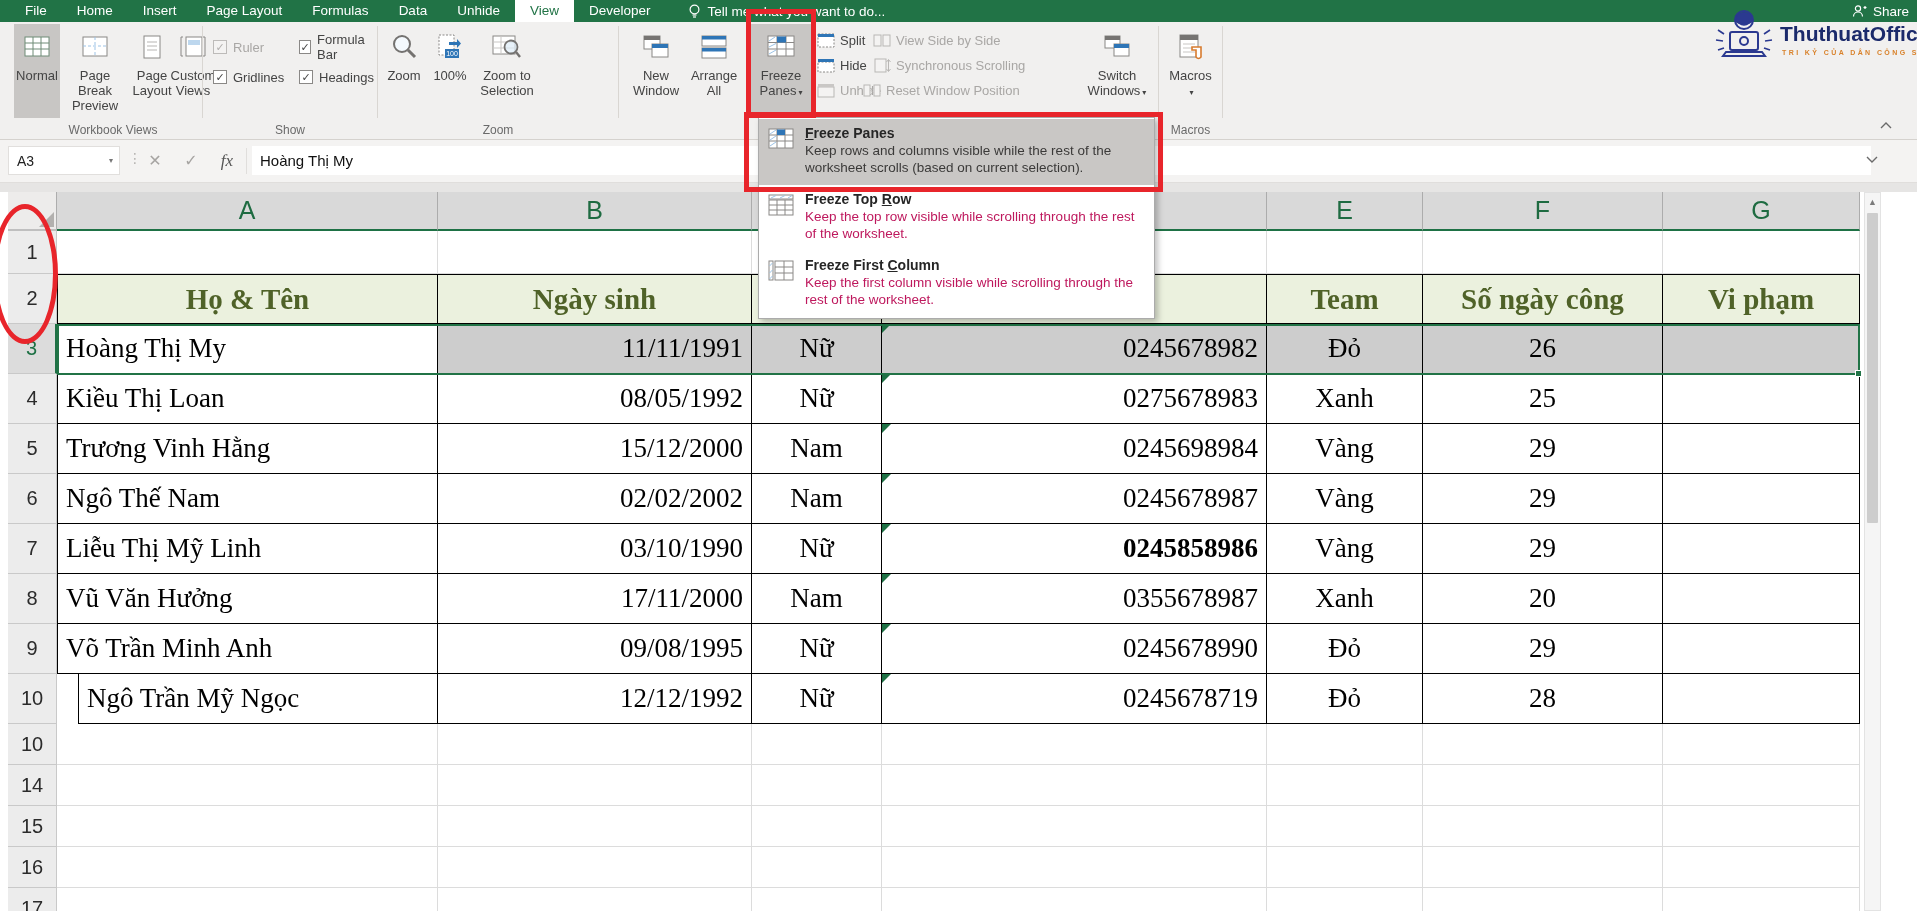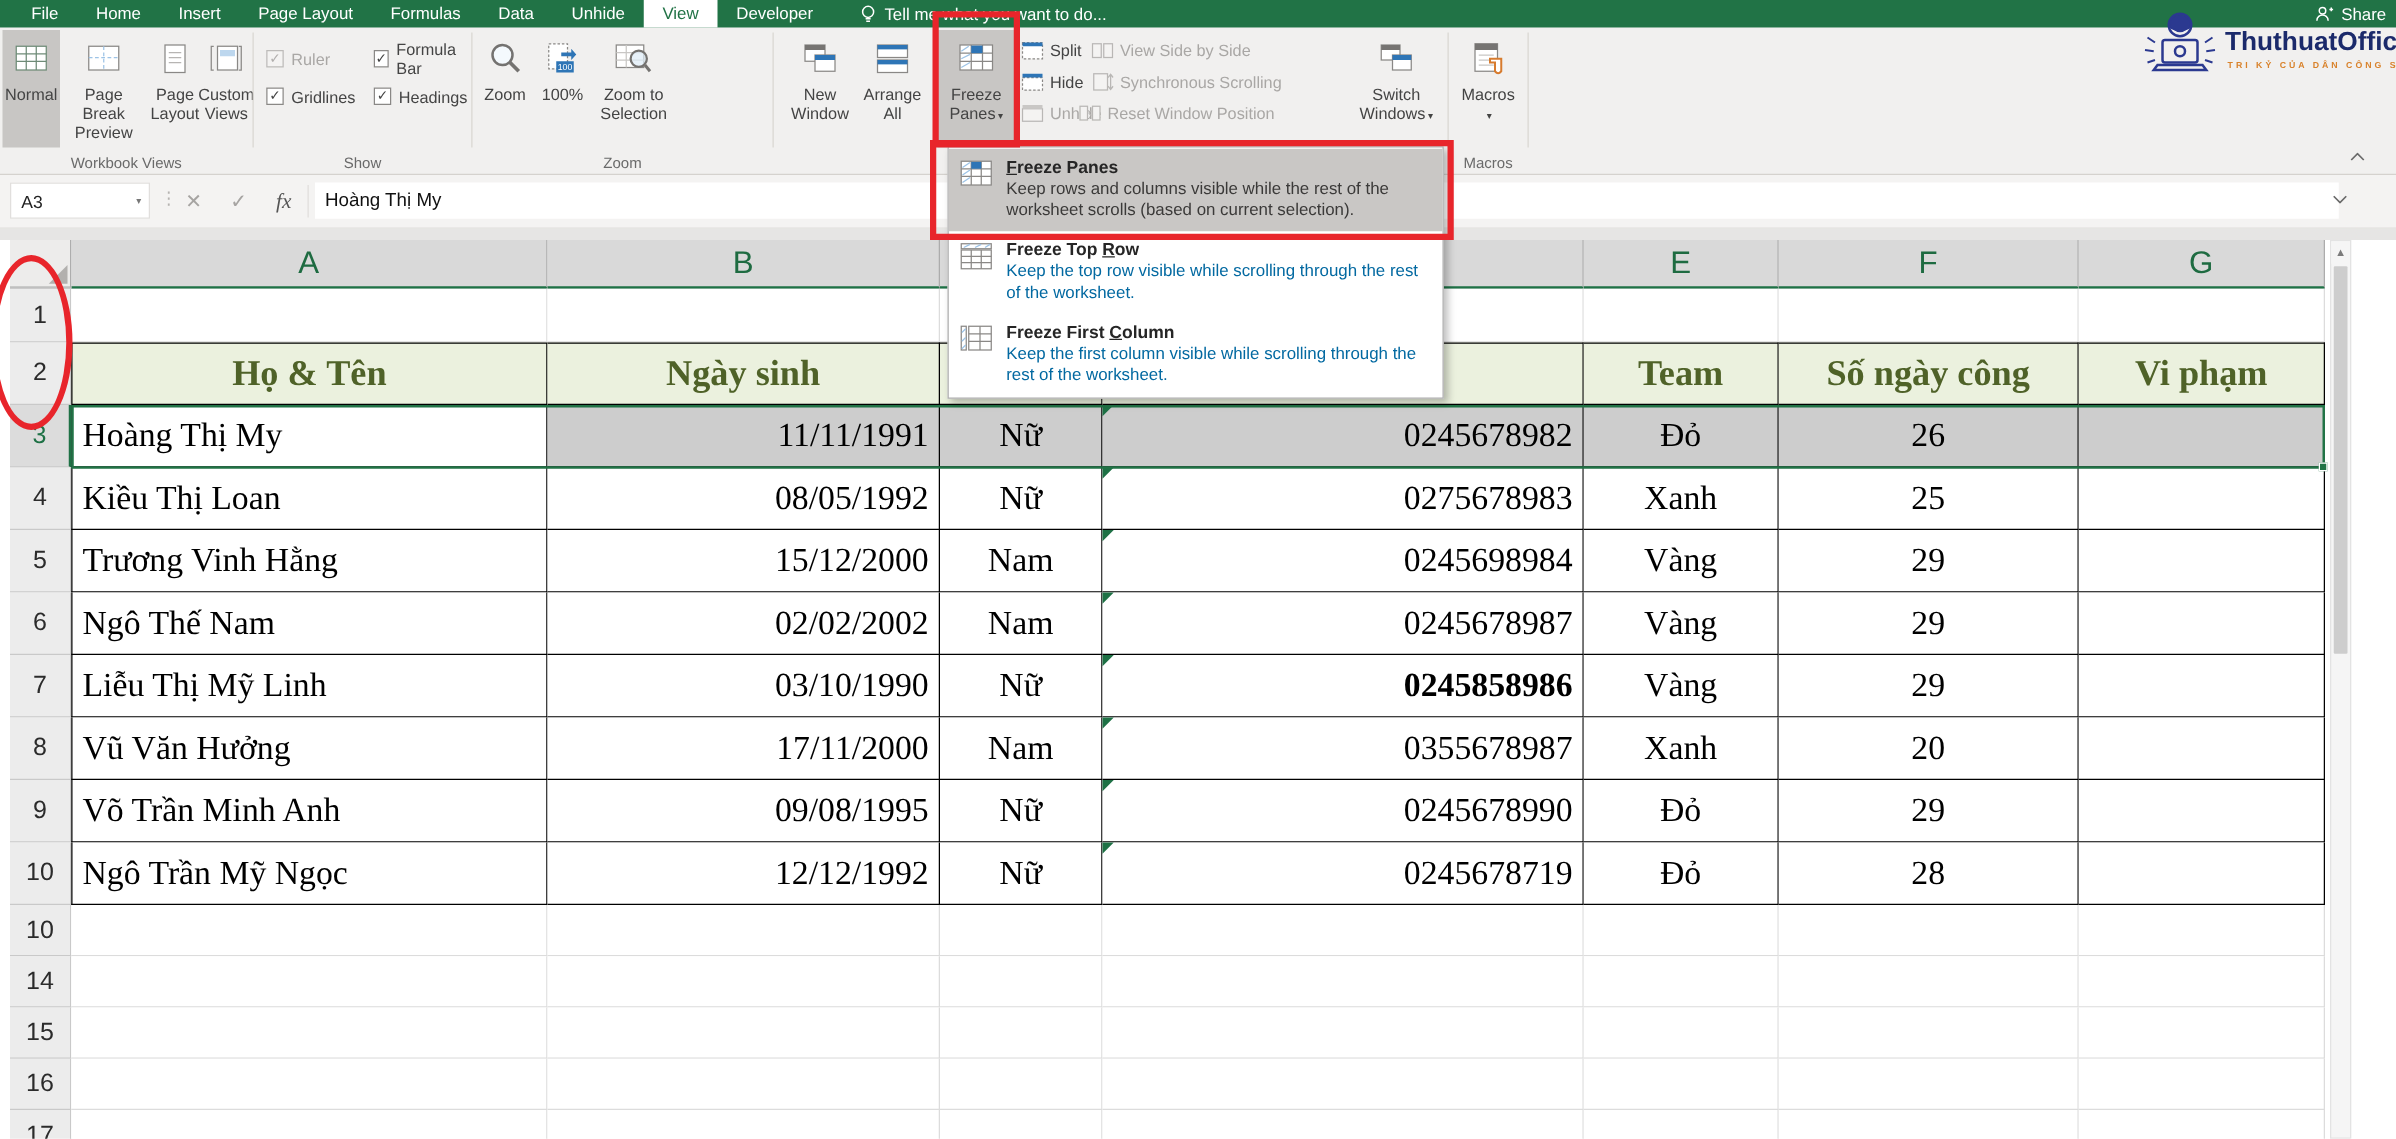--- a/index.html
+++ b/index.html
@@ -72,21 +72,21 @@
 .vscroll{position:absolute;top:192px;left:1864px;width:17px;height:719px;background:#F5F5F5;border:1px solid #E3E3E3;z-index:1}
 .vs-arrow{height:18px;display:flex;align-items:center;justify-content:center;font-size:9px;color:#7B7B7B;background:#F5F5F5}
 .vs-thumb{position:absolute;top:20px;left:2px;width:11px;height:310px;background:#CDCDCD;border-radius:1px}
 
 .fmenu{position:absolute;left:758px;top:117px;width:397px;background:#fff;border:1px solid #ABABAB;
   box-shadow:3px 3px 6px rgba(0,0,0,.25);z-index:5;padding:1px 0}
 .mitem{display:flex;padding:6px 8px 8px 8px;min-height:66px}
 .mitem.hl{background:#C9C7C5}
 .micon{width:38px;flex:none;padding-top:3px}
 .mtitle{font-size:14px;font-weight:bold;color:#262626;margin-bottom:2px}
-.mdesc{font-size:13.5px;color:#0369a1;line-height:16.5px;max-width:340px}
+.mdesc{font-size:13.5px;color:#be185d;line-height:16.5px;max-width:340px}
 .mitem.hl .mdesc{color:#3B3A39}
 
 .ann{position:absolute;border:5px solid #E8252B;z-index:10;pointer-events:none}
 .ann-ellipse{left:-8px;top:204px;width:66px;height:140px;border-radius:50%}
 .ann-rect1{left:746px;top:9px;width:70px;height:109px}
 .ann-rect2{left:744px;top:112px;width:419px;height:80px}
 
 .logo{position:absolute;left:1712px;top:4px;z-index:20;display:flex;align-items:flex-start}
 .logo-text{margin-left:4px;margin-top:18px}
 .logo-brand{font-size:21px;font-weight:bold;color:#1B2A6B;letter-spacing:0}
@@ -126,21 +126,21 @@
           <line x1="11.5" y1="3.5" x2="14.5" y2="3.5" stroke="#fff" stroke-width="1.2"></line>
           <line x1="13" y1="2" x2="13" y2="5" stroke="#fff" stroke-width="1.2"></line>
         </svg>
     </span>
     <span>Share</span>
   </div>
 </div>
 
 <div class="ribbon">
 
-  <div class="rgroup" style="left:0;width:202px">
+  <div class="rgroup" style="left:12px;width:202px">
     <div class="bigbtn pressed" style="left:2px;width:46px">
       <span class="ic">
         <svg width="28" height="26" viewBox="0 0 28 26">
             <rect x="2" y="3" width="24" height="19" fill="#fff" stroke="#6E8B77"></rect>
             <line x1="2" y1="9" x2="26" y2="9" stroke="#6E8B77"></line>
             <line x1="2" y1="15" x2="26" y2="15" stroke="#6E8B77"></line>
             <line x1="10" y1="3" x2="10" y2="22" stroke="#6E8B77"></line>
             <line x1="18" y1="3" x2="18" y2="22" stroke="#6E8B77"></line>
           </svg>
       </span>
@@ -475,21 +475,21 @@
     <div class="td tb" style="justify-content: center;"></div>
     <div class="rh">9</div>
     <div class="td tb cl" style="justify-content: flex-start;">Võ Trần Minh Anh</div>
     <div class="td tb" style="justify-content: flex-end;">09/08/1995</div>
     <div class="td tb" style="justify-content: center;">Nữ</div>
     <div class="td tb" style="justify-content: flex-end;">0245678990<span class="tri"></span></div>
     <div class="td tb" style="justify-content: center;">Đỏ</div>
     <div class="td tb" style="justify-content: center;">29</div>
     <div class="td tb" style="justify-content: center;"></div>
     <div class="rh">10</div>
-    <div class="td tb cl" style="justify-content: flex-start;">Ngô Trần Mỹ Ngọc</div>
+    <div class="td tb cl" style="justify-content: flex-start; margin-left: 21px;">Ngô Trần Mỹ Ngọc</div>
     <div class="td tb" style="justify-content: flex-end;">12/12/1992</div>
     <div class="td tb" style="justify-content: center;">Nữ</div>
     <div class="td tb" style="justify-content: flex-end;">0245678719<span class="tri"></span></div>
     <div class="td tb" style="justify-content: center;">Đỏ</div>
     <div class="td tb" style="justify-content: center;">28</div>
     <div class="td tb" style="justify-content: center;"></div>
     <div class="rh">10</div>
     <div class="gl cl"></div>
     <div class="gl"></div>
     <div class="gl"></div>

